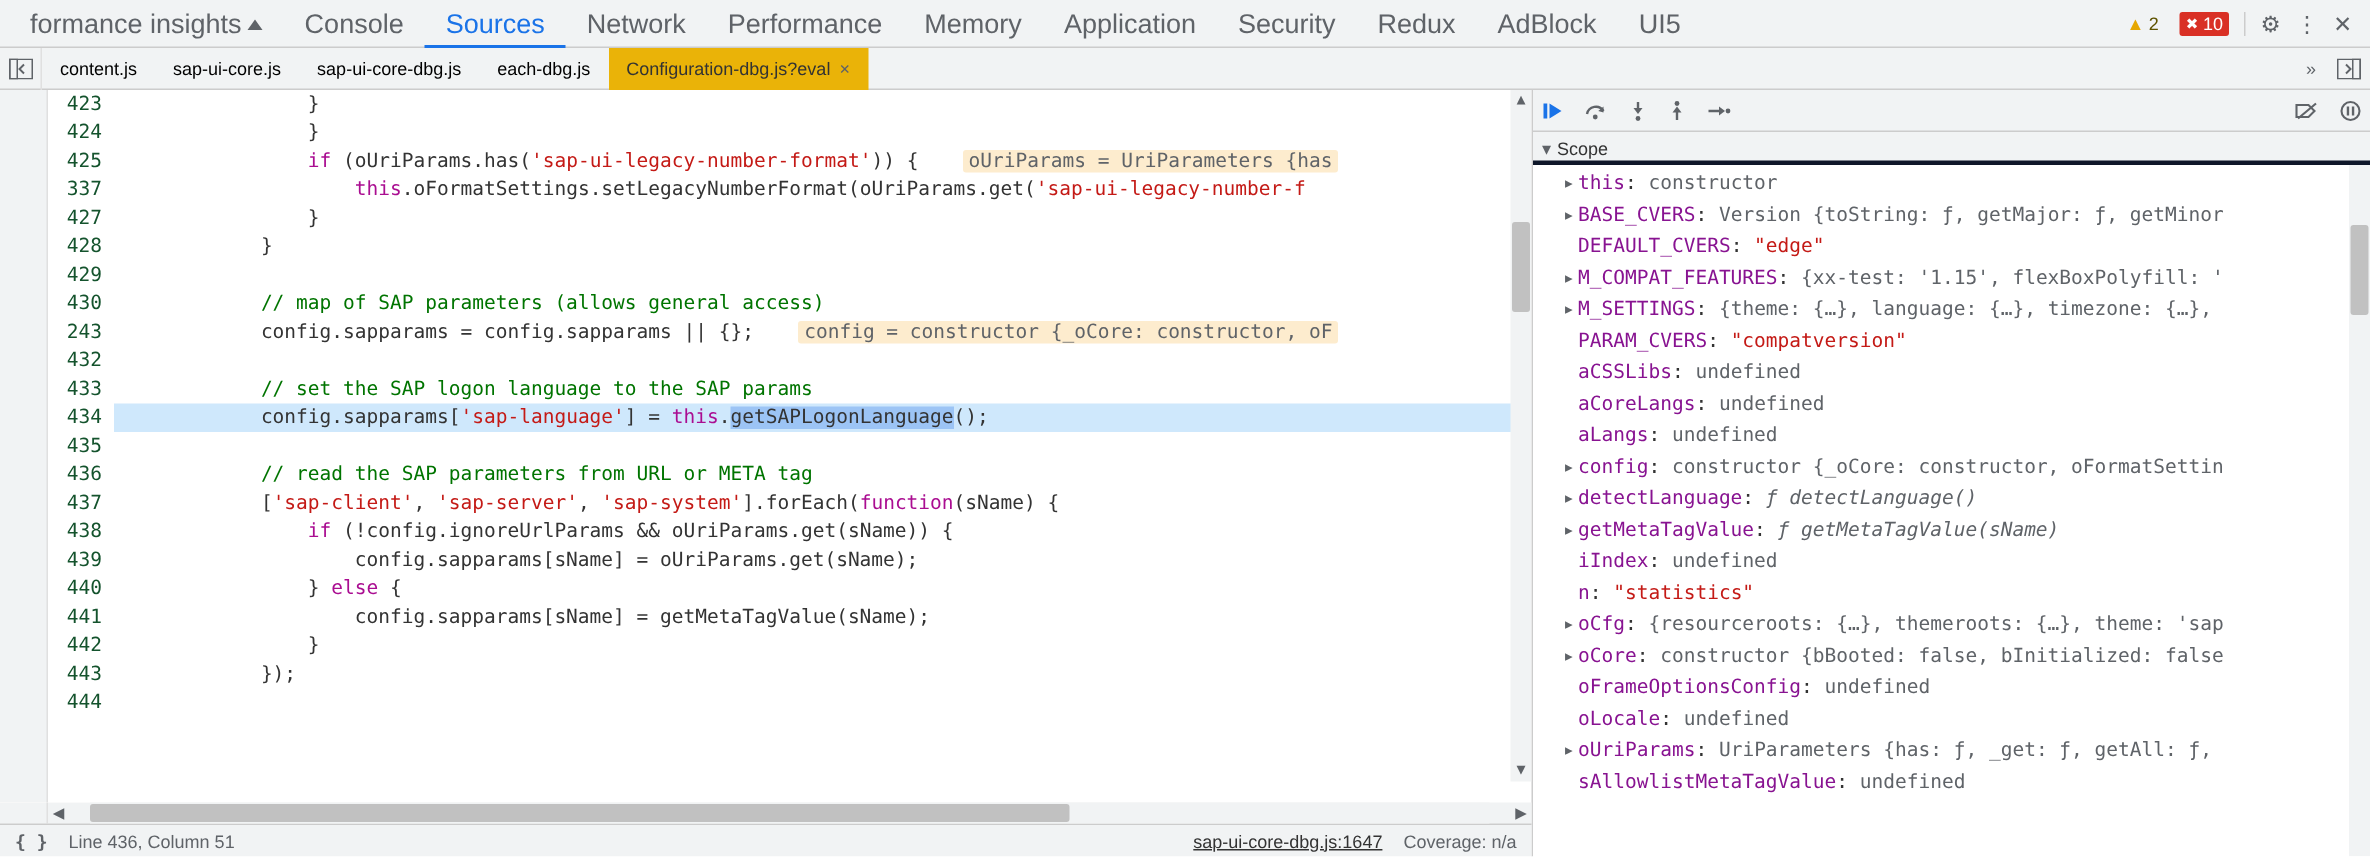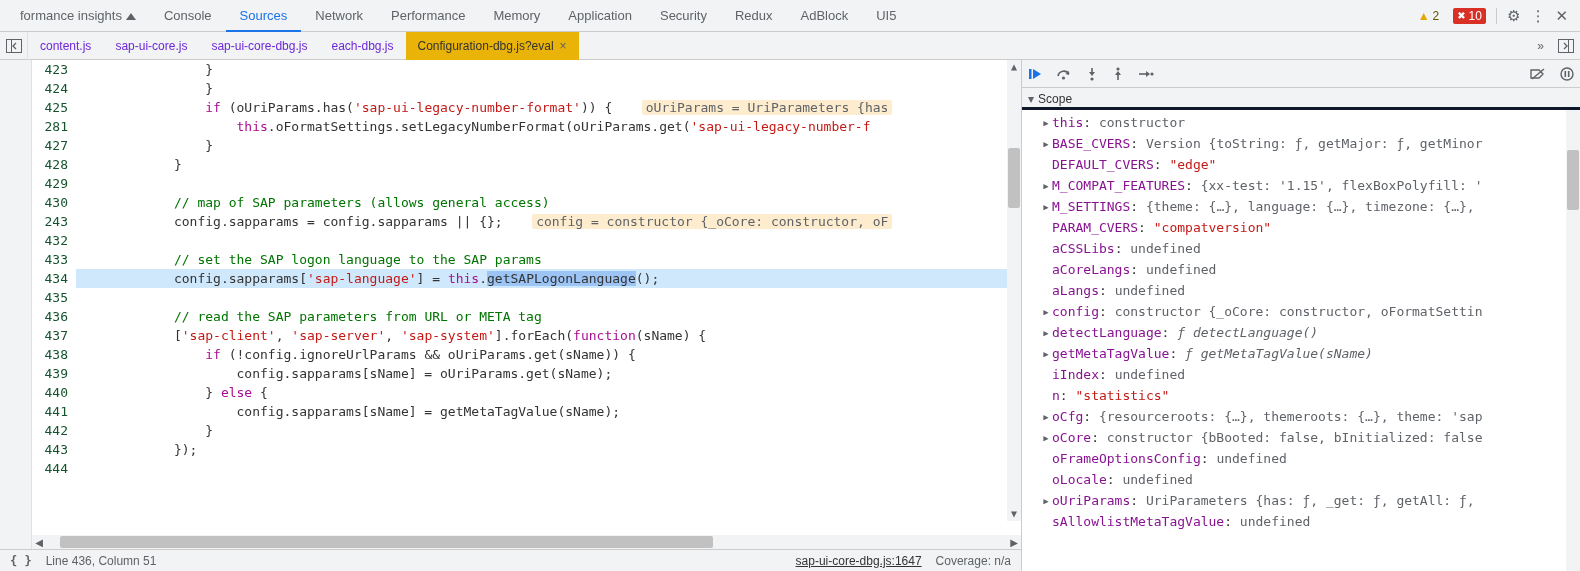--- a/index.html
+++ b/index.html
@@ -18,21 +18,21 @@
   height: 32px;
   border-bottom: 1px solid #ccc;
   background: #f1f3f4;
   padding: 0 6px;
 }
 .toolbar .tabs { display: flex; flex: 1; align-items: center; }
 .toolbar .tab {
   padding: 0 14px;
   height: 32px;
   line-height: 32px;
-  font-size: 13px;
+  font-size: 18px;
   color: #5f6368;
   cursor: pointer;
 }
 .toolbar .tab.active {
   color: #1a73e8;
   border-bottom: 2px solid #1a73e8;
 }
 .toolbar .tab.insights::after {
   content: "";
   display: inline-block;
@@ -68,21 +68,21 @@
   justify-content: center;
   color: #5f6368;
   cursor: pointer;
   font-size: 13px;
 }
 .filebar .file-tabs { display: flex; flex: 1; align-items: center; overflow: hidden; }
 .filebar .file-tab {
   padding: 0 12px;
   height: 28px;
   line-height: 28px;
-  color: #6d28d9;
+  color: #000000;
   cursor: pointer;
   white-space: nowrap;
   font-size: 12px;
 }
 .filebar .file-tab.active {
   background: #eab308;
   color: #333;
   border-top: 0;
 }
 .filebar .file-tab .close { margin-left: 6px; color: #5f6368; }
@@ -283,21 +283,21 @@
 
 <div class="main">
 
   <div class="editor-panel">
     <div class="editor-scroll">
       <div class="gutter-strip"></div>
       <div class="line-numbers" id="line-numbers">
           <div>423</div>
           <div>424</div>
           <div>425</div>
-          <div>281</div>
+          <div>337</div>
           <div>427</div>
           <div>428</div>
           <div>429</div>
           <div>430</div>
           <div>243</div>
           <div>432</div>
           <div>433</div>
           <div>434</div>
           <div>435</div>
           <div>436</div>

